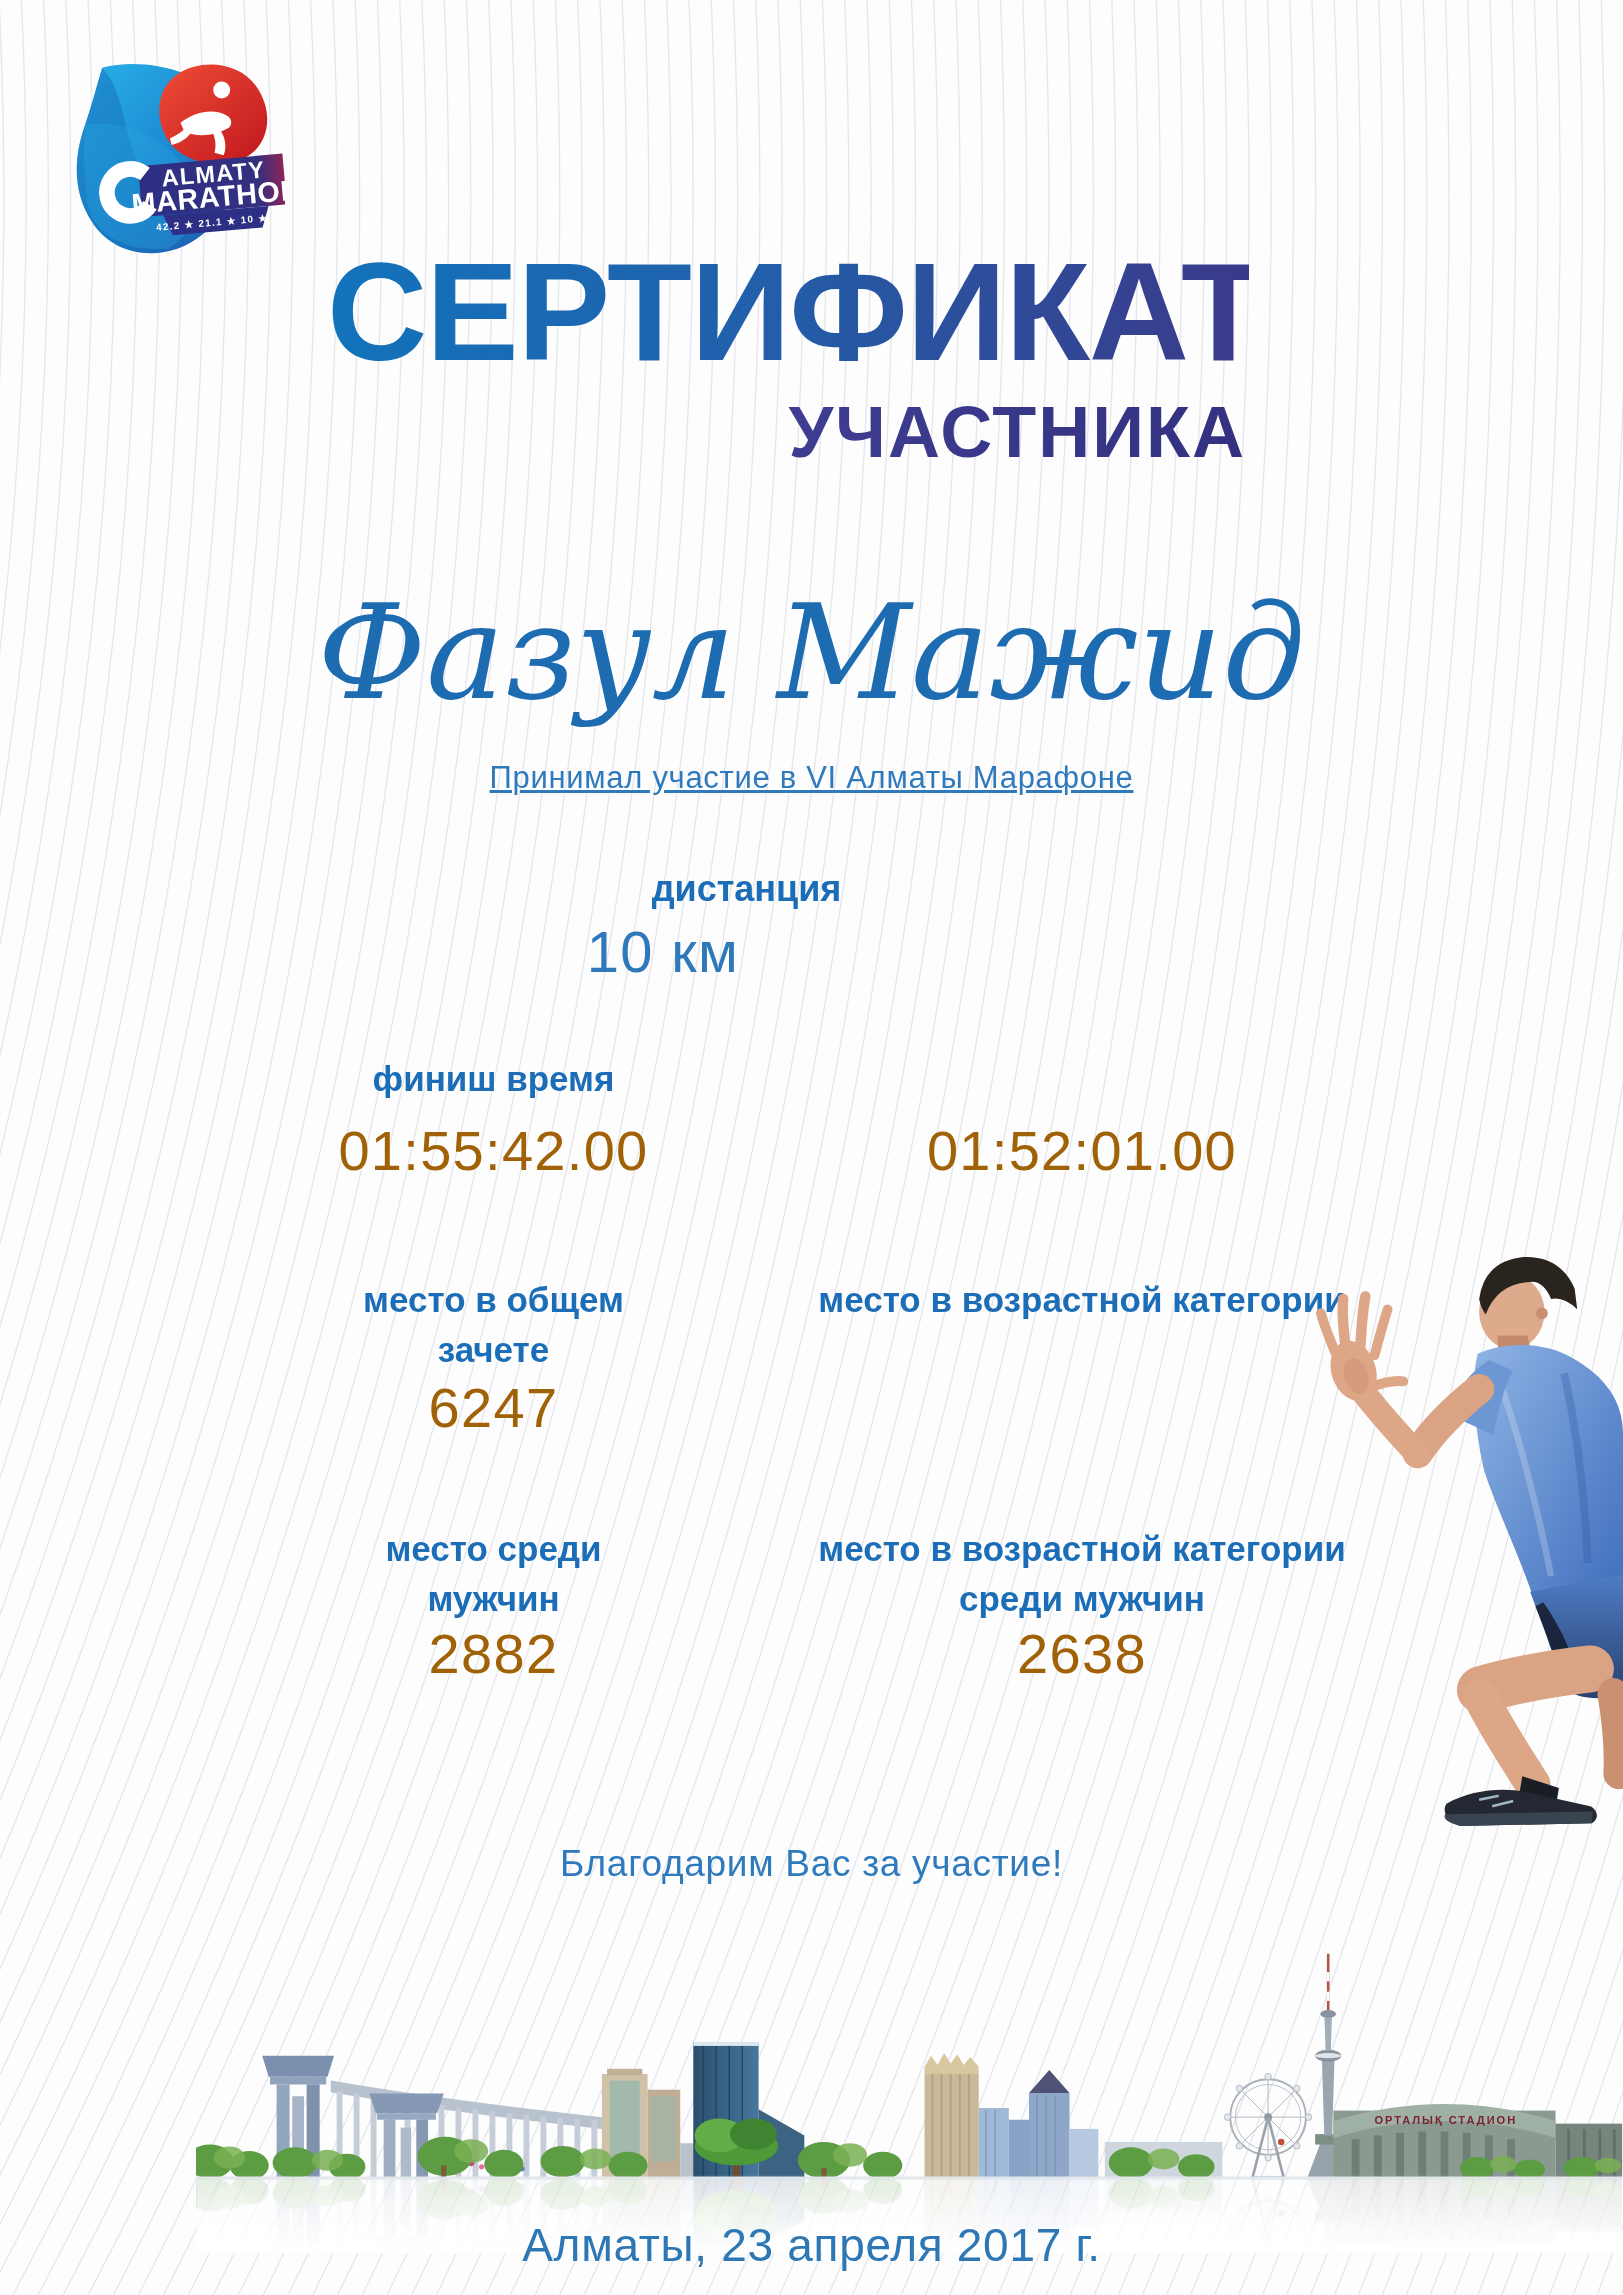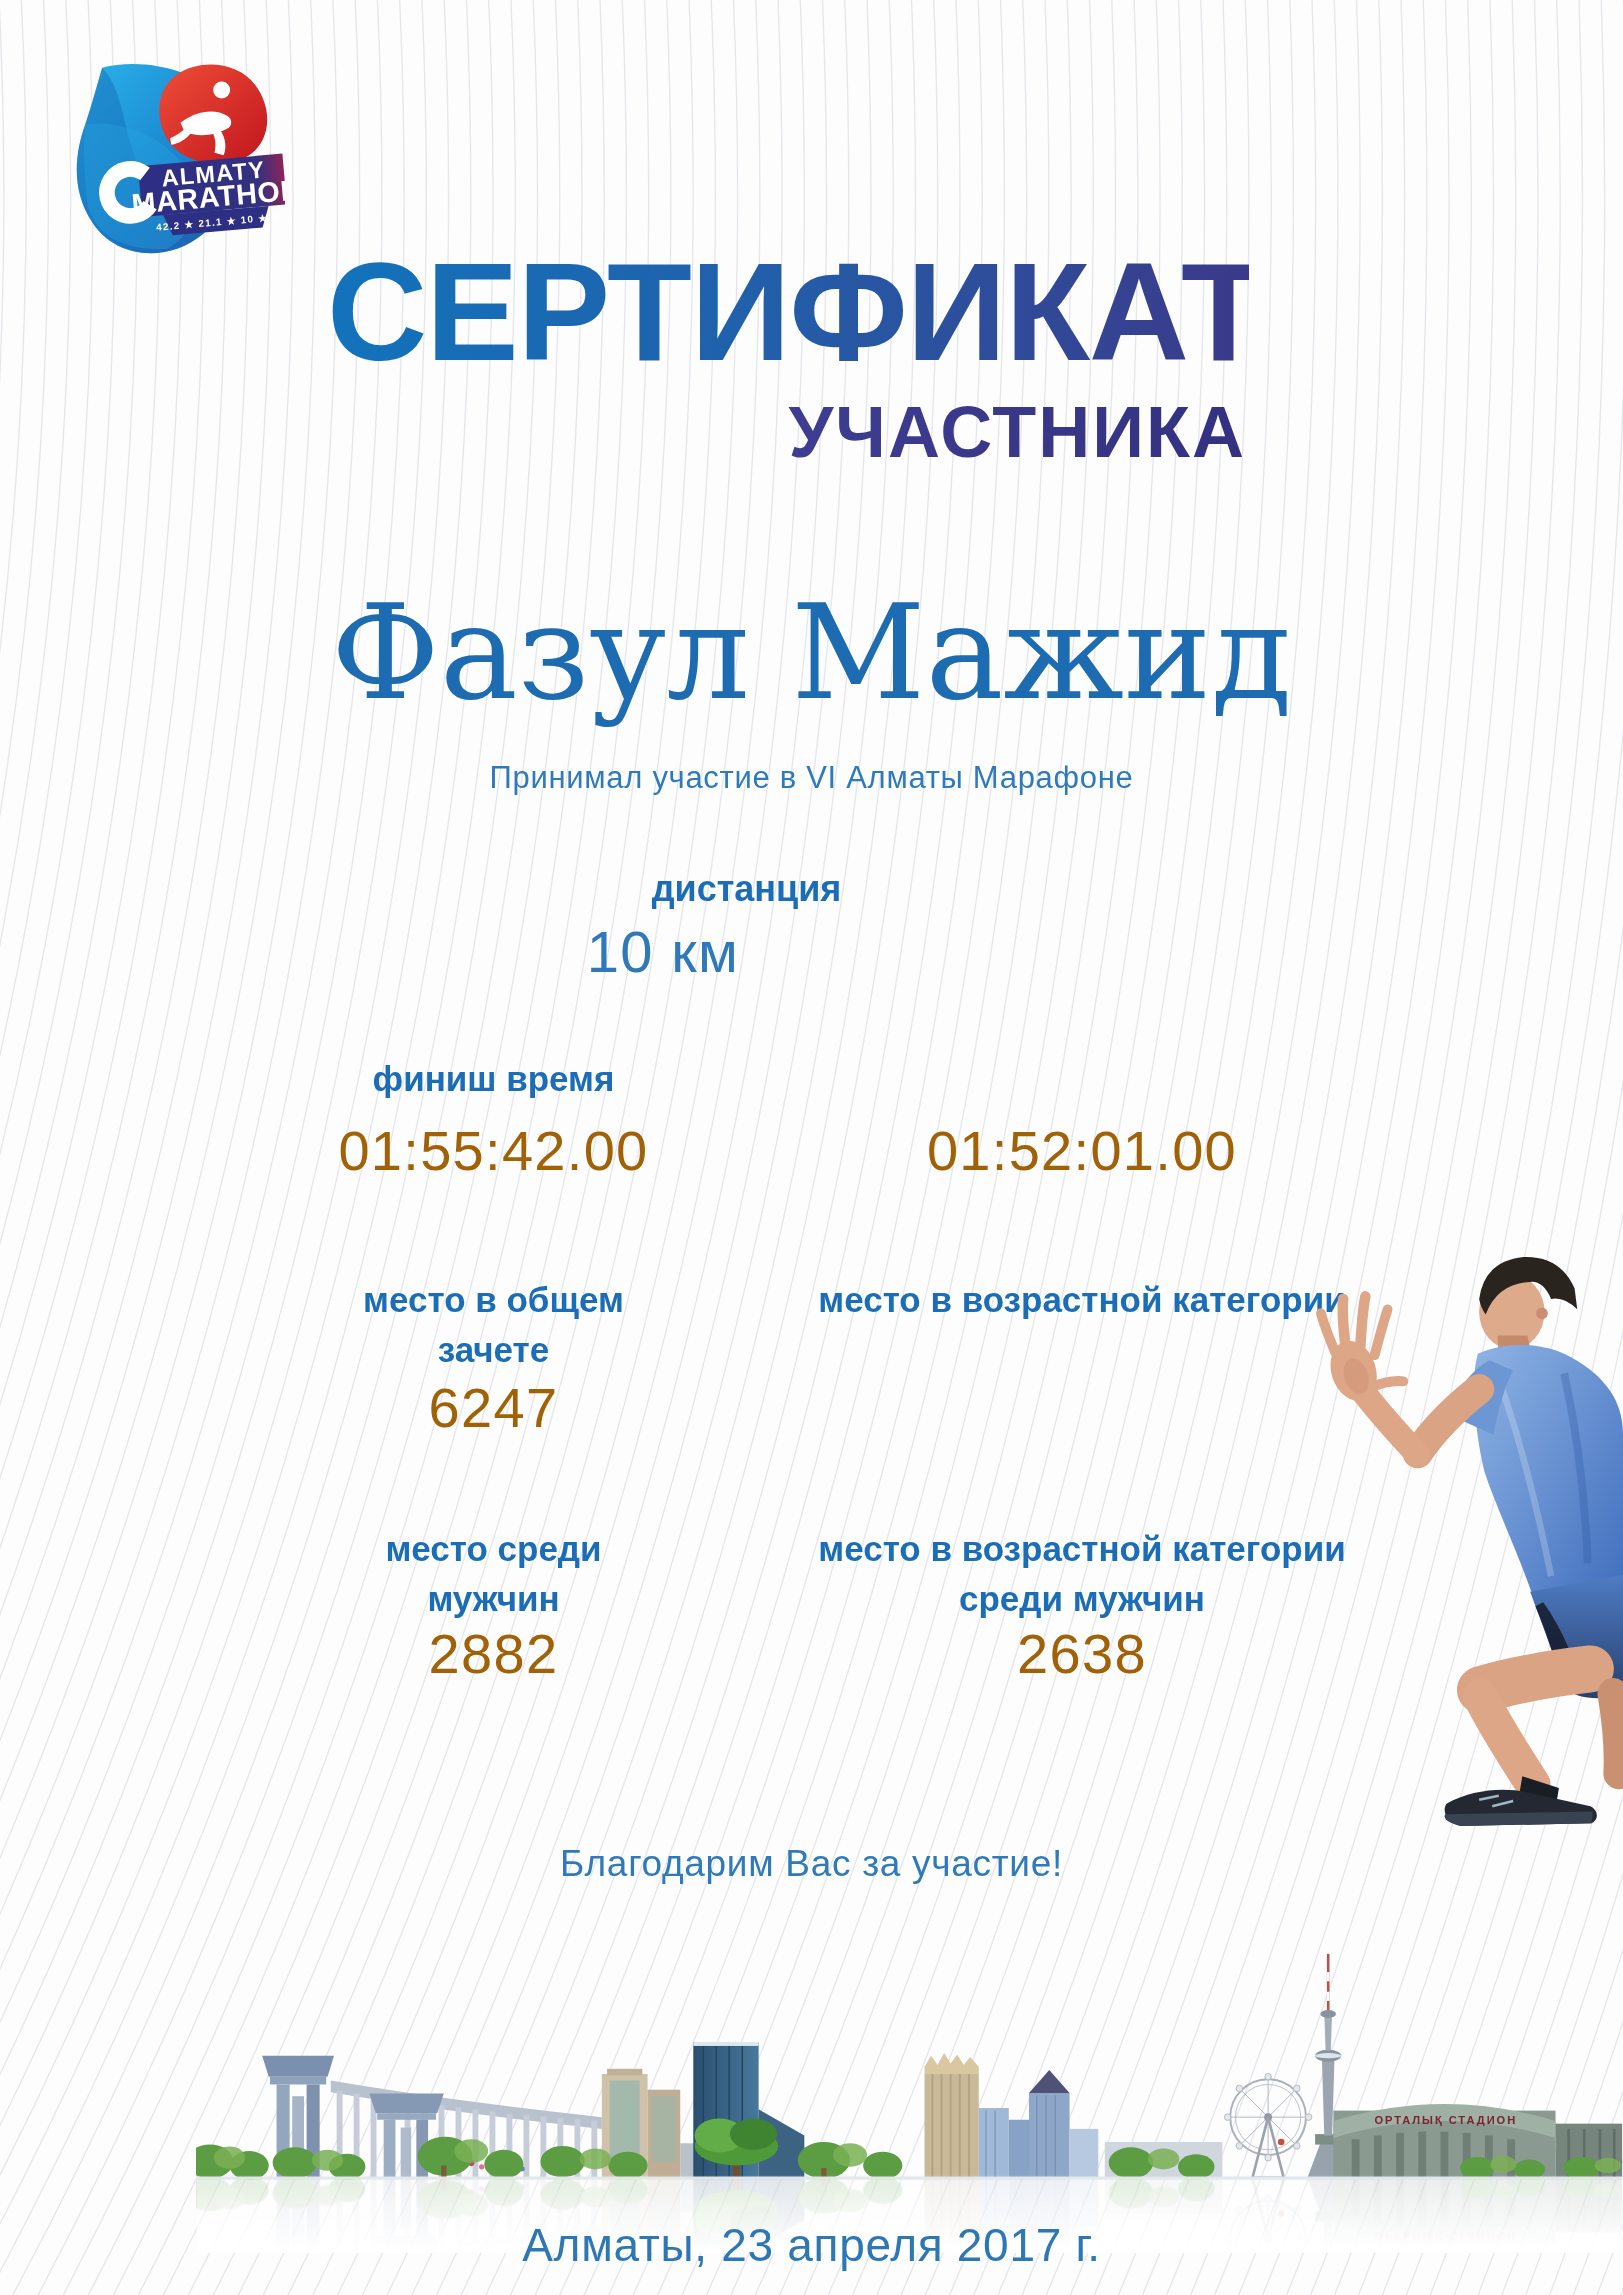--- a/index.html
+++ b/index.html
@@ -13,24 +13,24 @@
   .title-main{position:absolute;left:327px;top:242px;width:922px;text-align:right;
     font-size:139px;font-weight:700;letter-spacing:-1.3px;line-height:1;
     background:linear-gradient(90deg,#1273bb 0%,#2160ab 45%,#3b3989 100%);
     -webkit-background-clip:text;background-clip:text;color:transparent;}
   .title-sub{position:absolute;left:327px;top:396px;width:919px;text-align:right;
     font-size:72px;font-weight:700;letter-spacing:2px;line-height:1;
     background:linear-gradient(90deg,#4b49a2 0%,#333180 100%);
     -webkit-background-clip:text;background-clip:text;color:transparent;}
 
   .participant-name{position:absolute;left:0;top:574px;width:1623px;text-align:center;
-    font-family:"DejaVu Serif",serif;font-size:131px;line-height:1.2;
+    font-family:"DejaVu Serif",serif;font-style:italic;font-size:131px;line-height:1.2;
     color:#1d6bb1;}
   .participation-line{position:absolute;left:0;top:760px;width:1623px;text-align:center;
-    font-size:31px;letter-spacing:0.7px;color:#2e7abc;}
+    font-size:31px;letter-spacing:0.7px;color:#2e7abc;text-decoration:underline;}
 
   .dist-label{position:absolute;left:0;top:868px;width:1493px;text-align:center;
     font-size:36px;font-weight:700;color:#1a6db6;}
   .dist-value{position:absolute;left:0;top:918px;width:1326px;text-align:center;
     font-size:58px;color:#2f79ba;letter-spacing:1.3px;}
 
   .cell{position:absolute;text-align:center;}
   .cell.l{left:320px;width:347px;}
   .cell.r{left:814px;width:536px;}
   .res-label{font-size:35px;font-weight:700;color:#1a6db6;line-height:1.42;}

